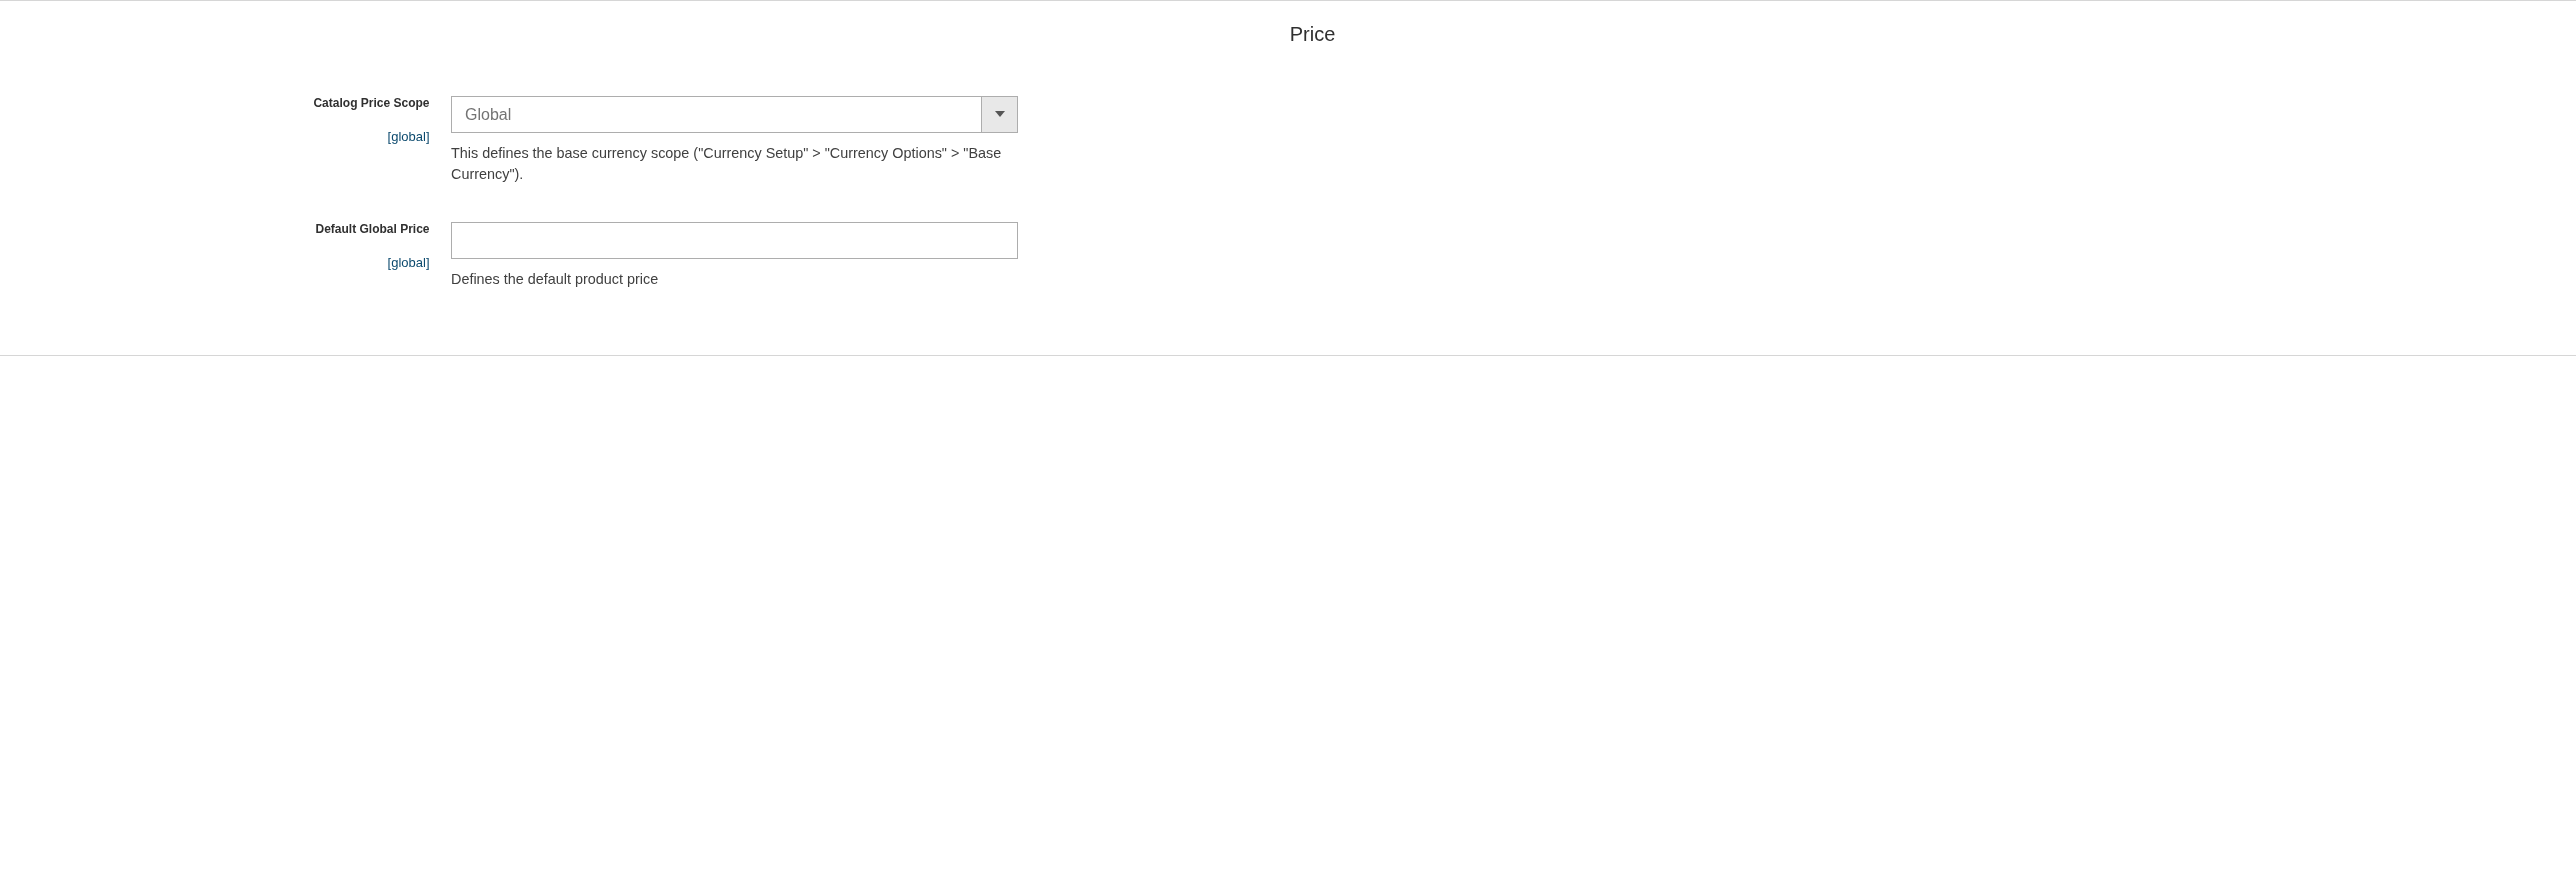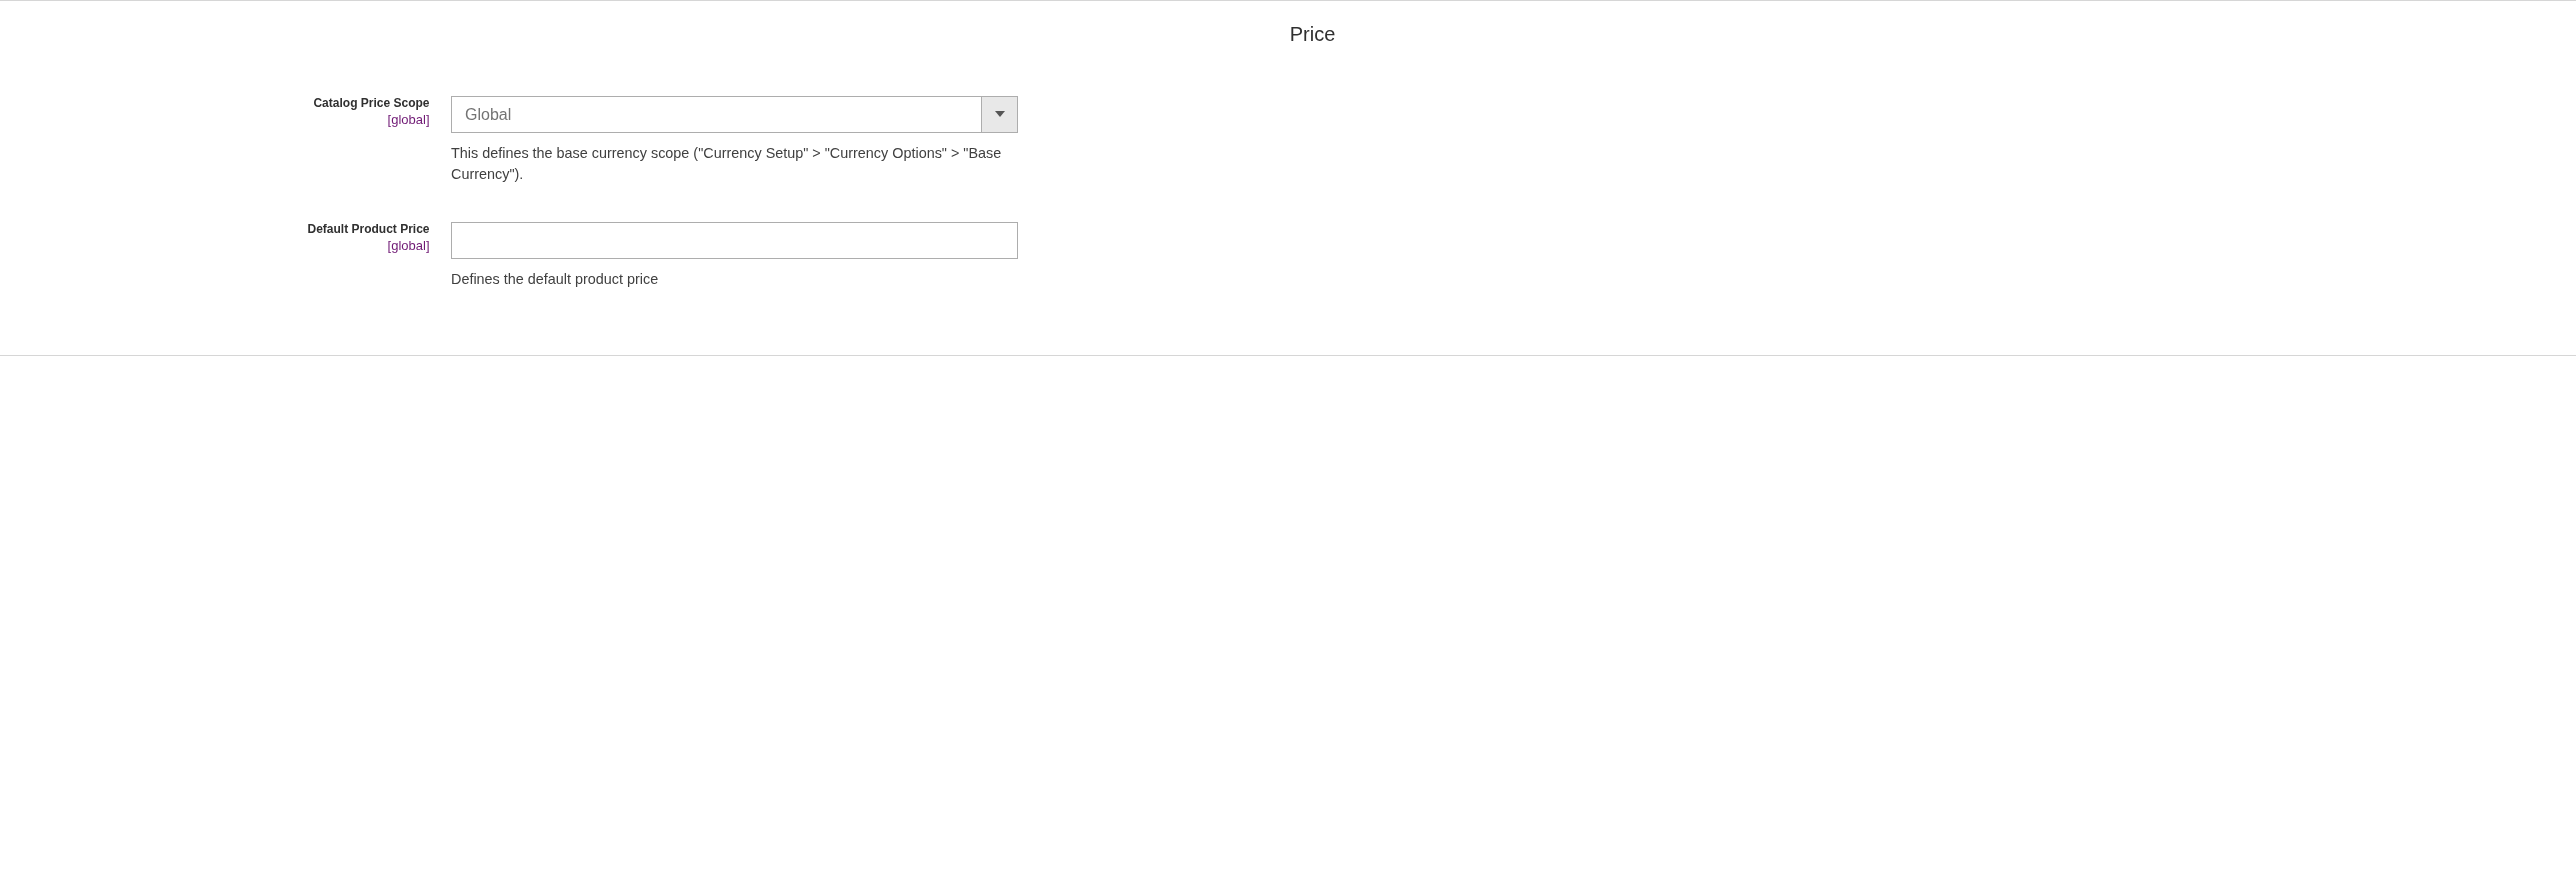--- a/index.html
+++ b/index.html
@@ -42,23 +42,23 @@
     }
     .field-label {
       font-size: 12px;
       font-weight: 600;
       color: #303030;
       display: block;
       line-height: 1.3;
     }
     .scope-label {
       font-size: 13px;
-      color: #701a75;
+      color: #0c4a6e;
       display: block;
-      margin-top: 1px;
+      margin-top: 18px;
     }
     .input-col {
       flex: 1;
       max-width: 567px;
     }
     .select-wrapper {
       position: relative;
       width: 100%;
     }
     select {
@@ -132,21 +132,21 @@
               <polygon points="0,2 10,2 5,8"></polygon>
             </svg>
         </div>
       </div>
       <div class="comment">This defines the base currency scope ("Currency Setup" &gt; "Currency Options" &gt; "Base Currency").</div>
     </div>
   </div>
 
   <div class="form-row">
     <div class="label-col">
-      <span class="field-label">Default Product Price</span>
+      <span class="field-label">Default Global Price</span>
       <span class="scope-label">[global]</span>
     </div>
     <div class="input-col">
       <input type="text" value="" style="">
       <div class="comment">Defines the default product price</div>
     </div>
   </div>
 </div>
 
 

